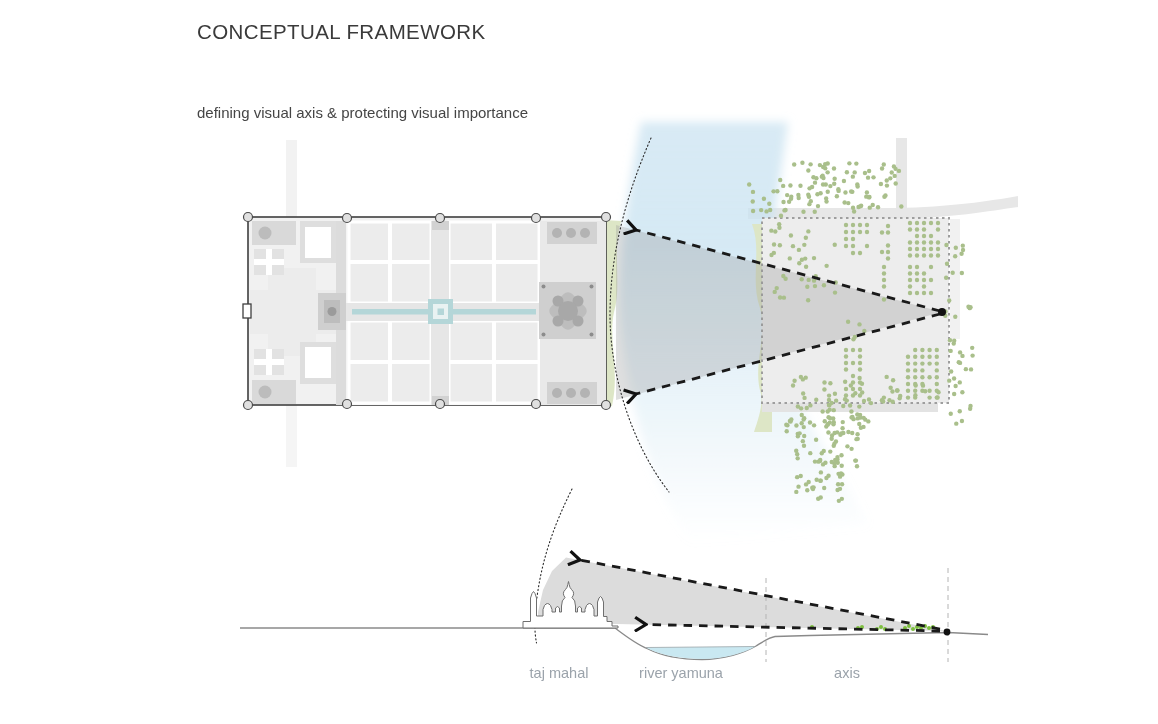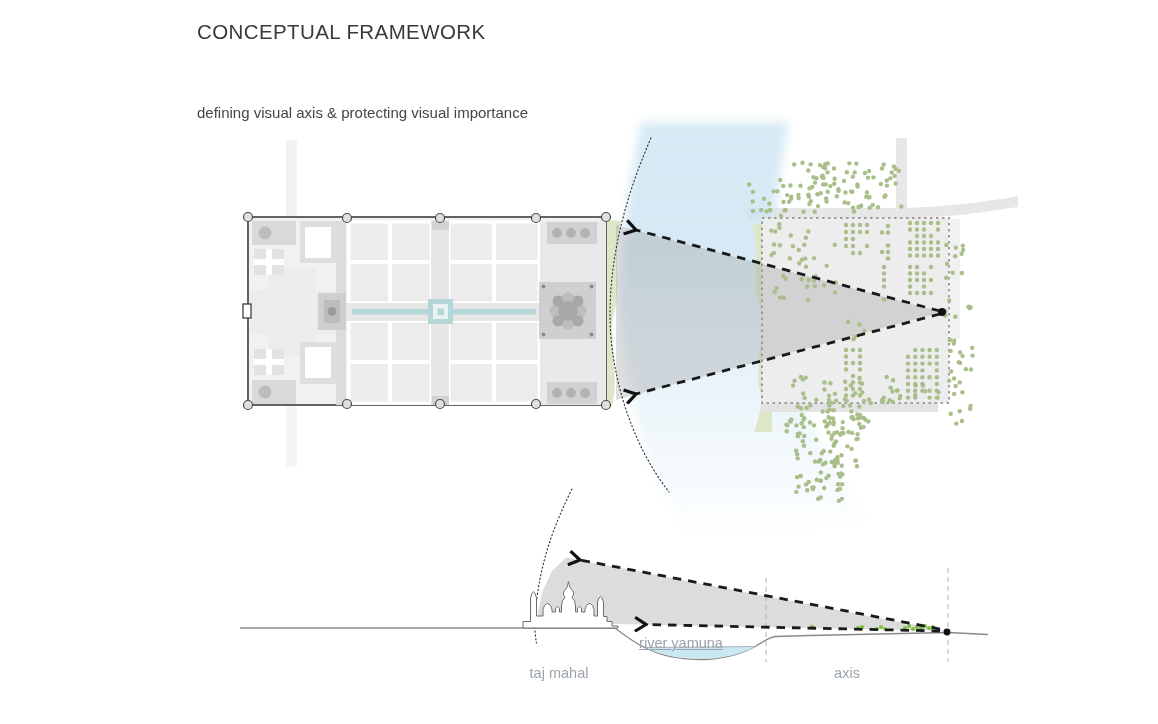--- a/index.html
+++ b/index.html
@@ -4,21 +4,21 @@
 <style>
   html,body{margin:0;padding:0;background:#fff;width:1158px;height:724px;overflow:hidden;
     font-family:"Liberation Sans", sans-serif;}
   .stage{position:relative;width:1158px;height:512px;background:#fff;}
   .stage > svg{position:absolute;left:0;top:0;}
   .txt{position:absolute;white-space:nowrap;line-height:1;}
   .title{left:197px;top:22px;font-size:20.5px;letter-spacing:.4px;color:var(--ink);}
   .subtitle{left:197px;top:105px;font-size:15px;color:var(--subtitle-ink);text-align:center;}
   .lbl{font-size:14.5px;color:var(--label-gray);transform:translateX(-50%);}
   .lbl-taj{left:559px;top:666px;}
-  .lbl-river{left:681px;top:636px;text-decoration:underline;}
+  .lbl-river{left:681px;top:666px;}
   .lbl-site{left:847px;top:666px;}
   
   .road{fill:var(--road-gray);}
   .bank{fill:var(--bank-green);}
   .plan-outline{fill:var(--plan-fill);stroke:var(--wall-ink);stroke-width:1.6;}
   .wallnode{fill:#e0e0e0;stroke:#4a4a4a;stroke-width:1.2;}
   .b1{fill:#d9d9d9;} .b2{fill:#bcbcbc;} .b3{fill:#e2e2e2;} .b4{fill:#ececec;}
   .b5{fill:#dedede;} .b6{fill:var(--building-gray);} .b7{fill:var(--building-dark);}
   .b8{fill:#cfcfcf;} .b9{fill:#bdbdbd;} .b10{fill:#a8a8a8;} .b11{fill:#e9e9e9;}
   .b12{fill:#dcdcdc;}

